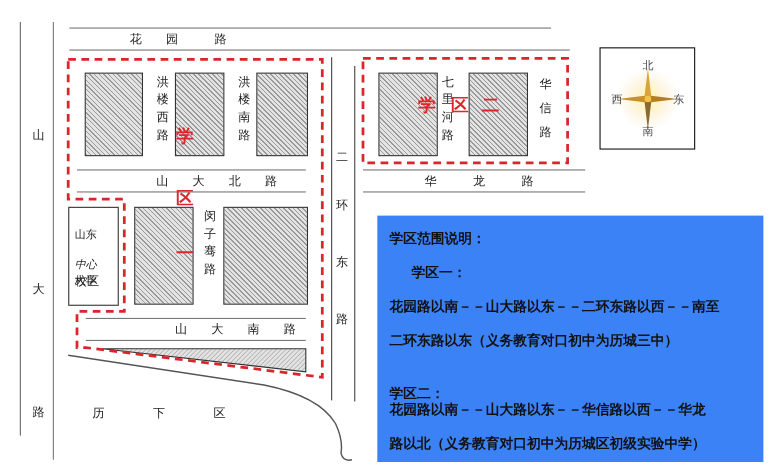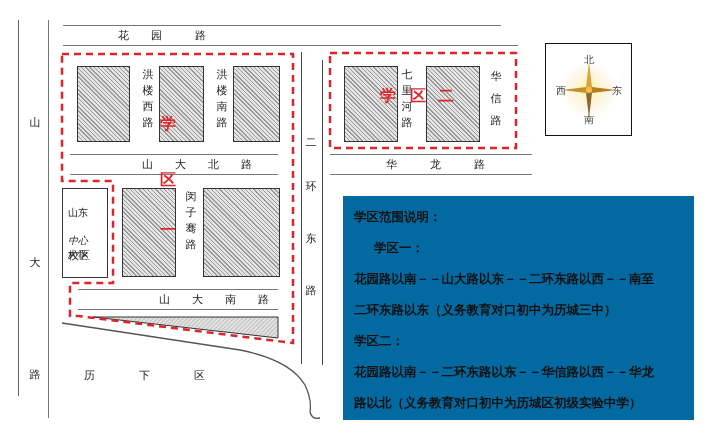--- a/index.html
+++ b/index.html
@@ -8,21 +8,21 @@
   .abs { position:absolute; }
   .hline { position:absolute; height:0; border-top:1.5px solid #777; }
   .vline { position:absolute; width:0; border-left:1.5px solid #444; }
   .block { position:absolute; border:1.5px solid #333;
            background: repeating-linear-gradient(45deg,#9a9a9a 0 1px,#e3e3e3 1px 3px); }
   .road-label { position:absolute; font-size:11px; color:#222; font-family:"DejaVu Serif", serif; }
   .vtext { position:absolute; font-size:11px; line-height:18px; width:14px; text-align:center; color:#222; font-family:"DejaVu Serif", serif; }
   .red-text { position:absolute; color:#e0262d; font-weight:bold; font-size:16px; font-family:"DejaVu Serif", serif; }
   .compass { position:absolute; left:545px; top:43px; width:85px; height:91px; border:1.5px solid #111; background:#fff; }
   .compass span { position:absolute; font-size:10px; color:#444; font-family:"DejaVu Serif", serif; }
-  .info { position:absolute; left:343px; top:196px; width:351px; height:224px; background:#0369a1; }
+  .info { position:absolute; left:343px; top:196px; width:351px; height:224px; background:#3b82f6; }
   .info p { margin:0; position:absolute; left:11px; font-size:12.5px; font-weight:bold; color:#111; white-space:nowrap; }
 </style>
 </head>
 <body>
 
 <div class="abs" style="left:0;top:0;width:710px;height:433px;">
 
   <div class="vline" style="left:18px;top:20px;height:200px;border-left:1px solid #666;"></div>
   <div class="vline" style="left:18px;top:220px;height:176px;border-left:1px solid #666;"></div>
 
@@ -140,18 +140,18 @@
     <span style="left:10px;top:40px;">西</span>
     <span style="left:66px;top:40px;">东</span>
     <span style="left:38px;top:69px;">南</span>
   </div>
 
   <div class="info">
     <p style="top:13px;">学区范围说明：</p>
     <p style="top:44px;margin-left:20px;">学区一：</p>
     <p style="top:75px;">花园路以南－－山大路以东－－二环东路以西－－南至</p>
     <p style="top:106px;">二环东路以东（义务教育对口初中为历城三中）</p>
-    <p style="top:137px;">学区二：</p>
-    <p style="top:168px;">花园路以南－－二环东路以东－－华信路以西－－华龙</p>
+    <p style="top:154px;">学区二：</p>
+    <p style="top:168px;">花园路以南－－山大路以东－－华信路以西－－华龙</p>
     <p style="top:199px;">路以北（义务教育对口初中为历城区初级实验中学）</p>
   </div>
 
 </div>
 
 </body></html>

